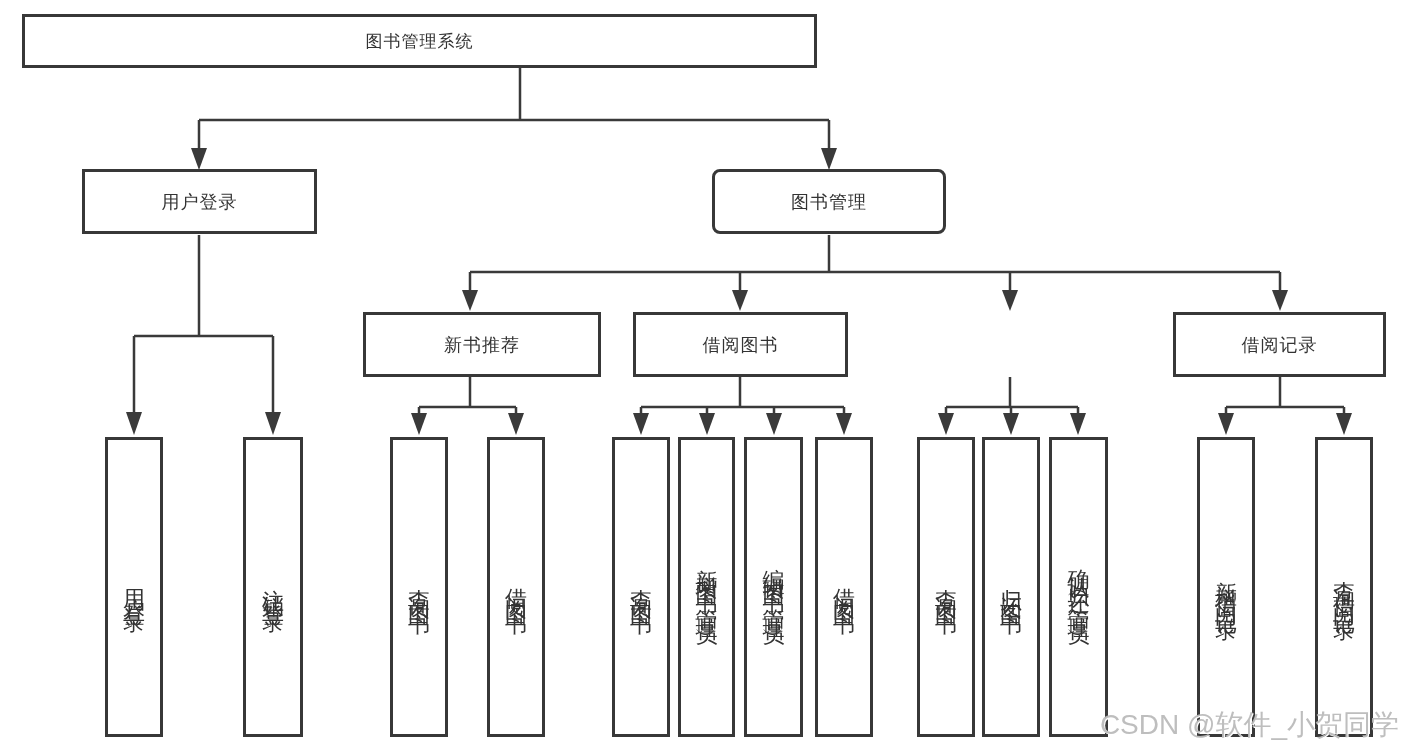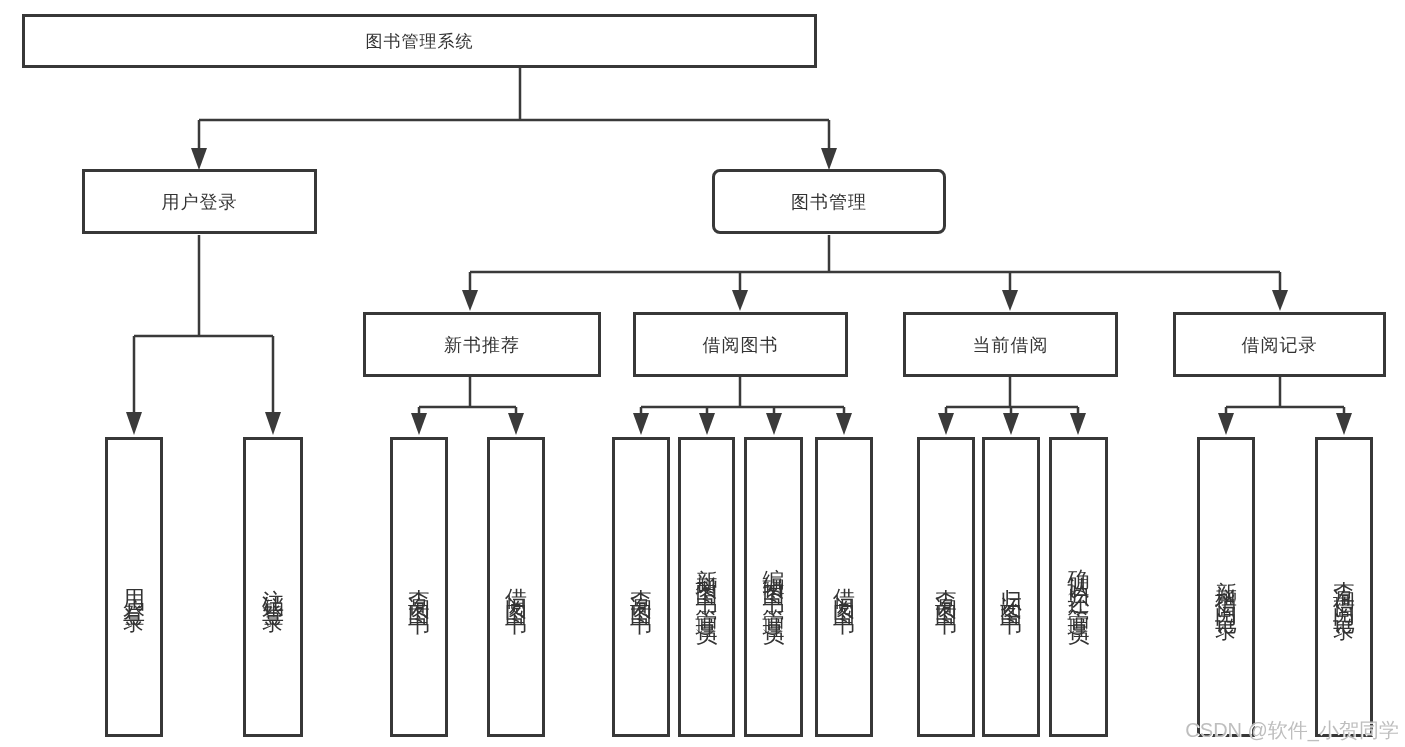--- a/index.html
+++ b/index.html
@@ -39,21 +39,21 @@
     text-orientation: mixed;
     font-size: 22px;
     letter-spacing: 8px;
     line-height: 1;
     white-space: nowrap;
   }
   #watermark {
     position: absolute;
     right: 6px;
     bottom: 3px;
-    font-size: 20px;
+    font-size: 28px;
     color: rgba(187,187,187,0.95);
     text-shadow: 1px 1px 0 #ffffff;
     z-index: 2;
     white-space: nowrap;
   }
 </style>
 </head>
 <body>
 
 <div id="stage">
@@ -108,23 +108,20 @@
   <div class="node h" style="left:712px;top:169px;width:234px;height:65px;border-radius:8px;">
     <span>图书管理</span>
   </div>
 
   <div class="node h" style="left:363px;top:312px;width:238px;height:65px;">
     <span>新书推荐</span>
   </div>
   <div class="node h" style="left:633px;top:312px;width:215px;height:65px;">
     <span>借阅图书</span>
   </div>
-  <div class="node h" style="left:903px;top:312px;width:215px;height:65px;">
-    <span>当前借阅</span>
-  </div>
   <div class="node h" style="left:1173px;top:312px;width:213px;height:65px;">
     <span>借阅记录</span>
   </div>
 
   <div class="node v" style="left:105px;top:437px;width:58px;height:300px;">
     <span>用户登录</span>
   </div>
   <div class="node v" style="left:243px;top:437px;width:60px;height:300px;">
     <span>注销登录</span>
   </div>

